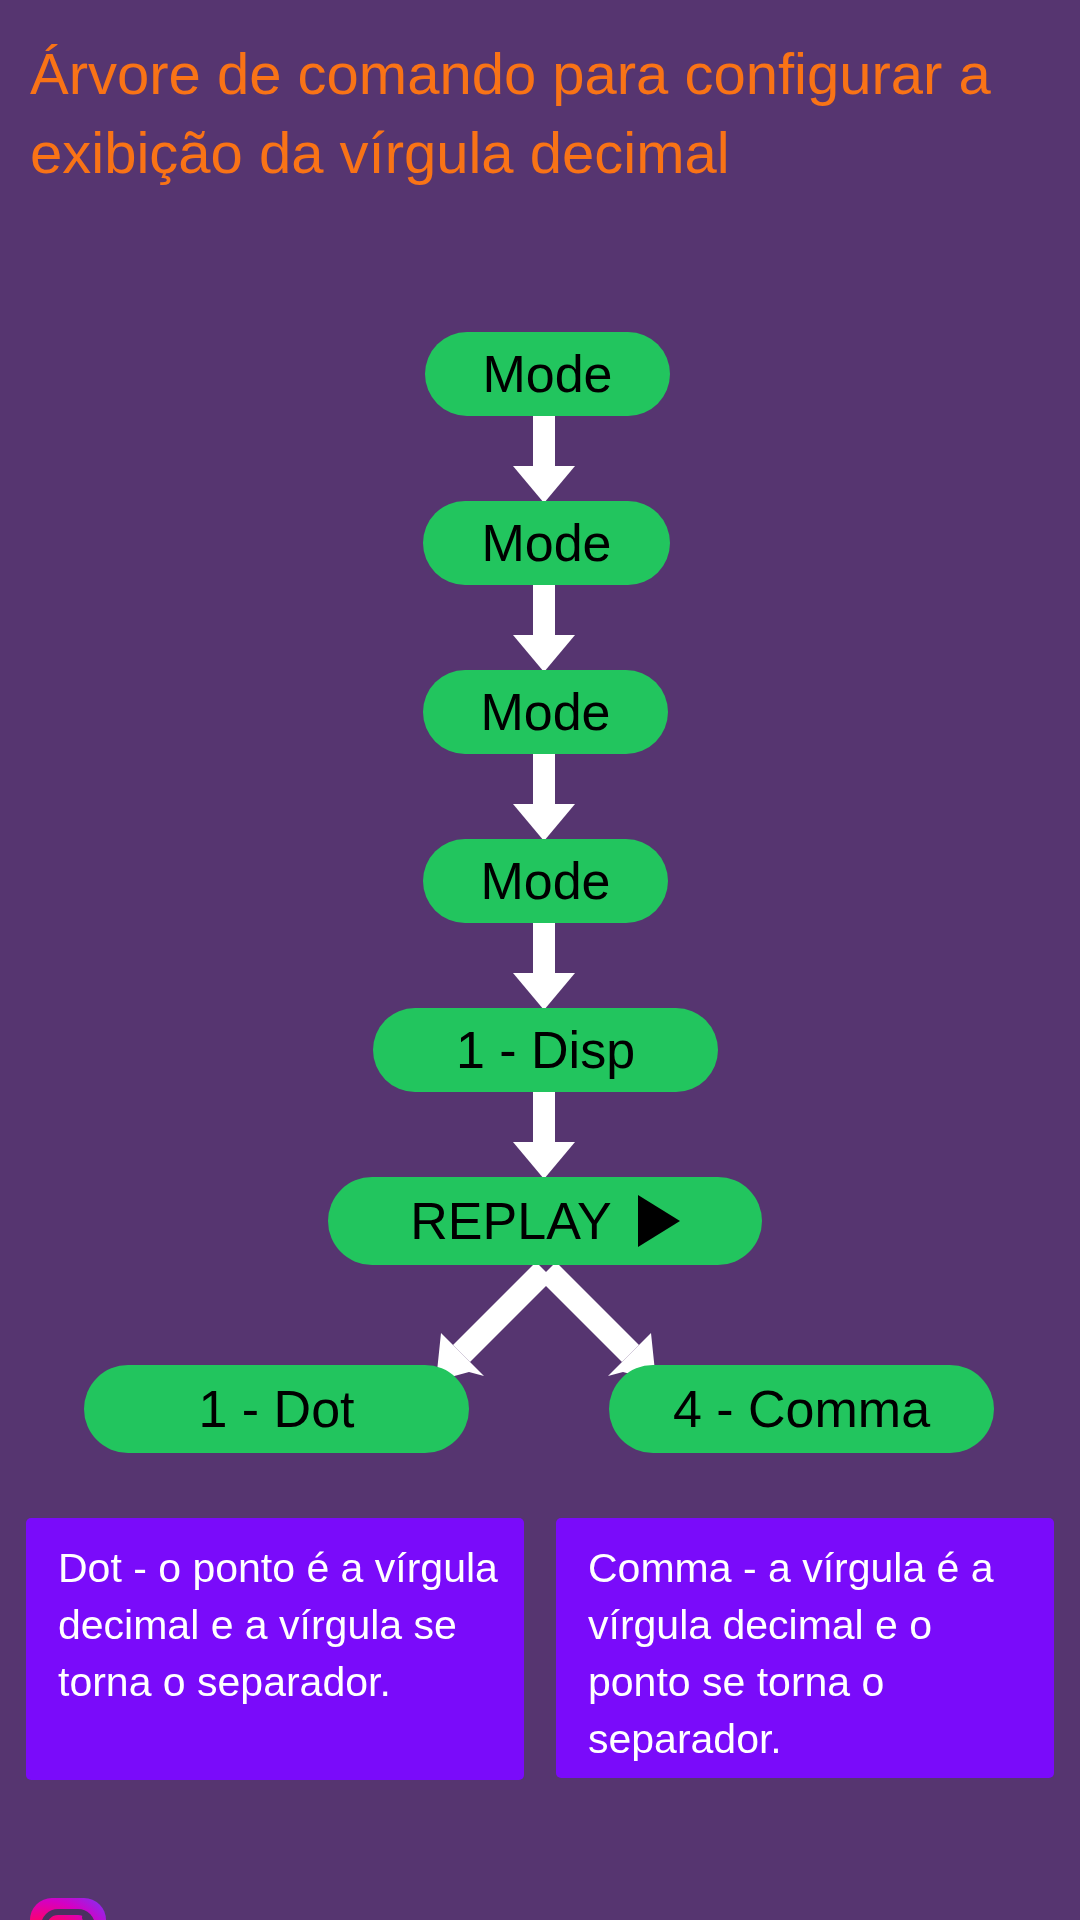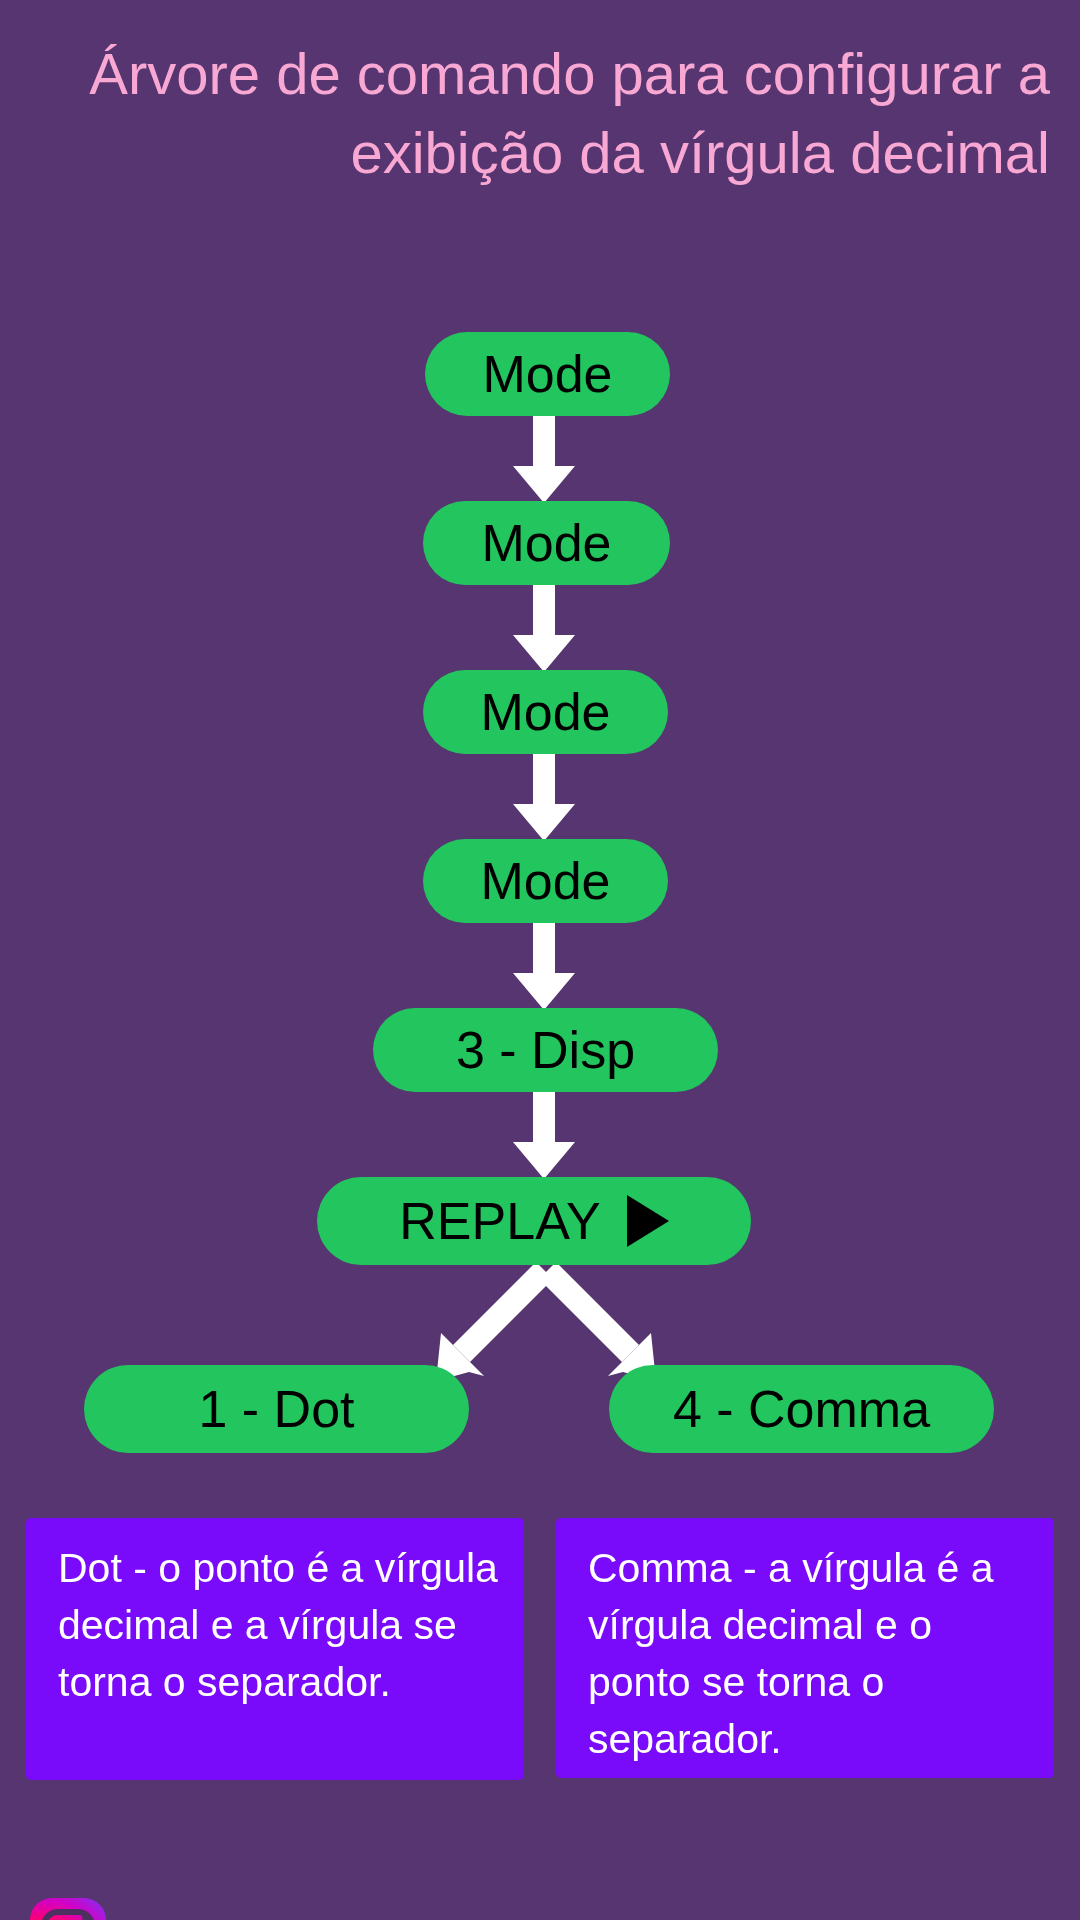--- a/index.html
+++ b/index.html
@@ -22,22 +22,22 @@
     height: 1920px;
     background: #563570;
   }
 
   
   .title {
     position: absolute;
     left: 30px;
     top: 34px;
     width: 1020px;
-    text-align: right;
-    color: #f9a8d4;
+    text-align: left;
+    color: #f97316;
     font-size: 58px;
     line-height: 79px;
     font-weight: 400;
     letter-spacing: 0px;
     white-space: pre-line;
   }
 
   
   .node {
     position: absolute;
@@ -53,21 +53,21 @@
     box-sizing: border-box;
     white-space: nowrap;
   }
   .node-label { display: inline-block; }
 
   .n-mode1 { left: 425px; top: 332px;  width: 245px; height: 84px; }
   .n-mode2 { left: 423px; top: 501px;  width: 247px; height: 84px; }
   .n-mode3 { left: 423px; top: 670px;  width: 245px; height: 84px; }
   .n-mode4 { left: 423px; top: 839px;  width: 245px; height: 84px; }
   .n-disp  { left: 373px; top: 1008px; width: 345px; height: 84px; }
-  .n-replay{ left: 317px; top: 1177px; width: 434px; height: 88px; }
+  .n-replay{ left: 328px; top: 1177px; width: 434px; height: 88px; }
   .n-dot   { left: 84px;  top: 1365px; width: 385px; height: 88px; }
   .n-comma { left: 609px; top: 1365px; width: 385px; height: 88px; }
 
   .play-icon {
     display: inline-block;
     width: 0; height: 0;
     margin-left: 26px;
     border-top: 26px solid transparent;
     border-bottom: 26px solid transparent;
     border-left: 42px solid #000000;
@@ -207,21 +207,21 @@
 
   <div class="node n-mode3">
     <span class="node-label">Mode</span>
   </div>
 
   <div class="node n-mode4">
     <span class="node-label">Mode</span>
   </div>
 
   <div class="node n-disp">
-    <span class="node-label">3 - Disp</span>
+    <span class="node-label">1 - Disp</span>
   </div>
 
   <div class="node n-replay">
     <span class="node-label">REPLAY</span>
     <span class="play-icon"></span>
   </div>
 
   <div class="node n-dot">
     <span class="node-label">1 - Dot</span>
   </div>

